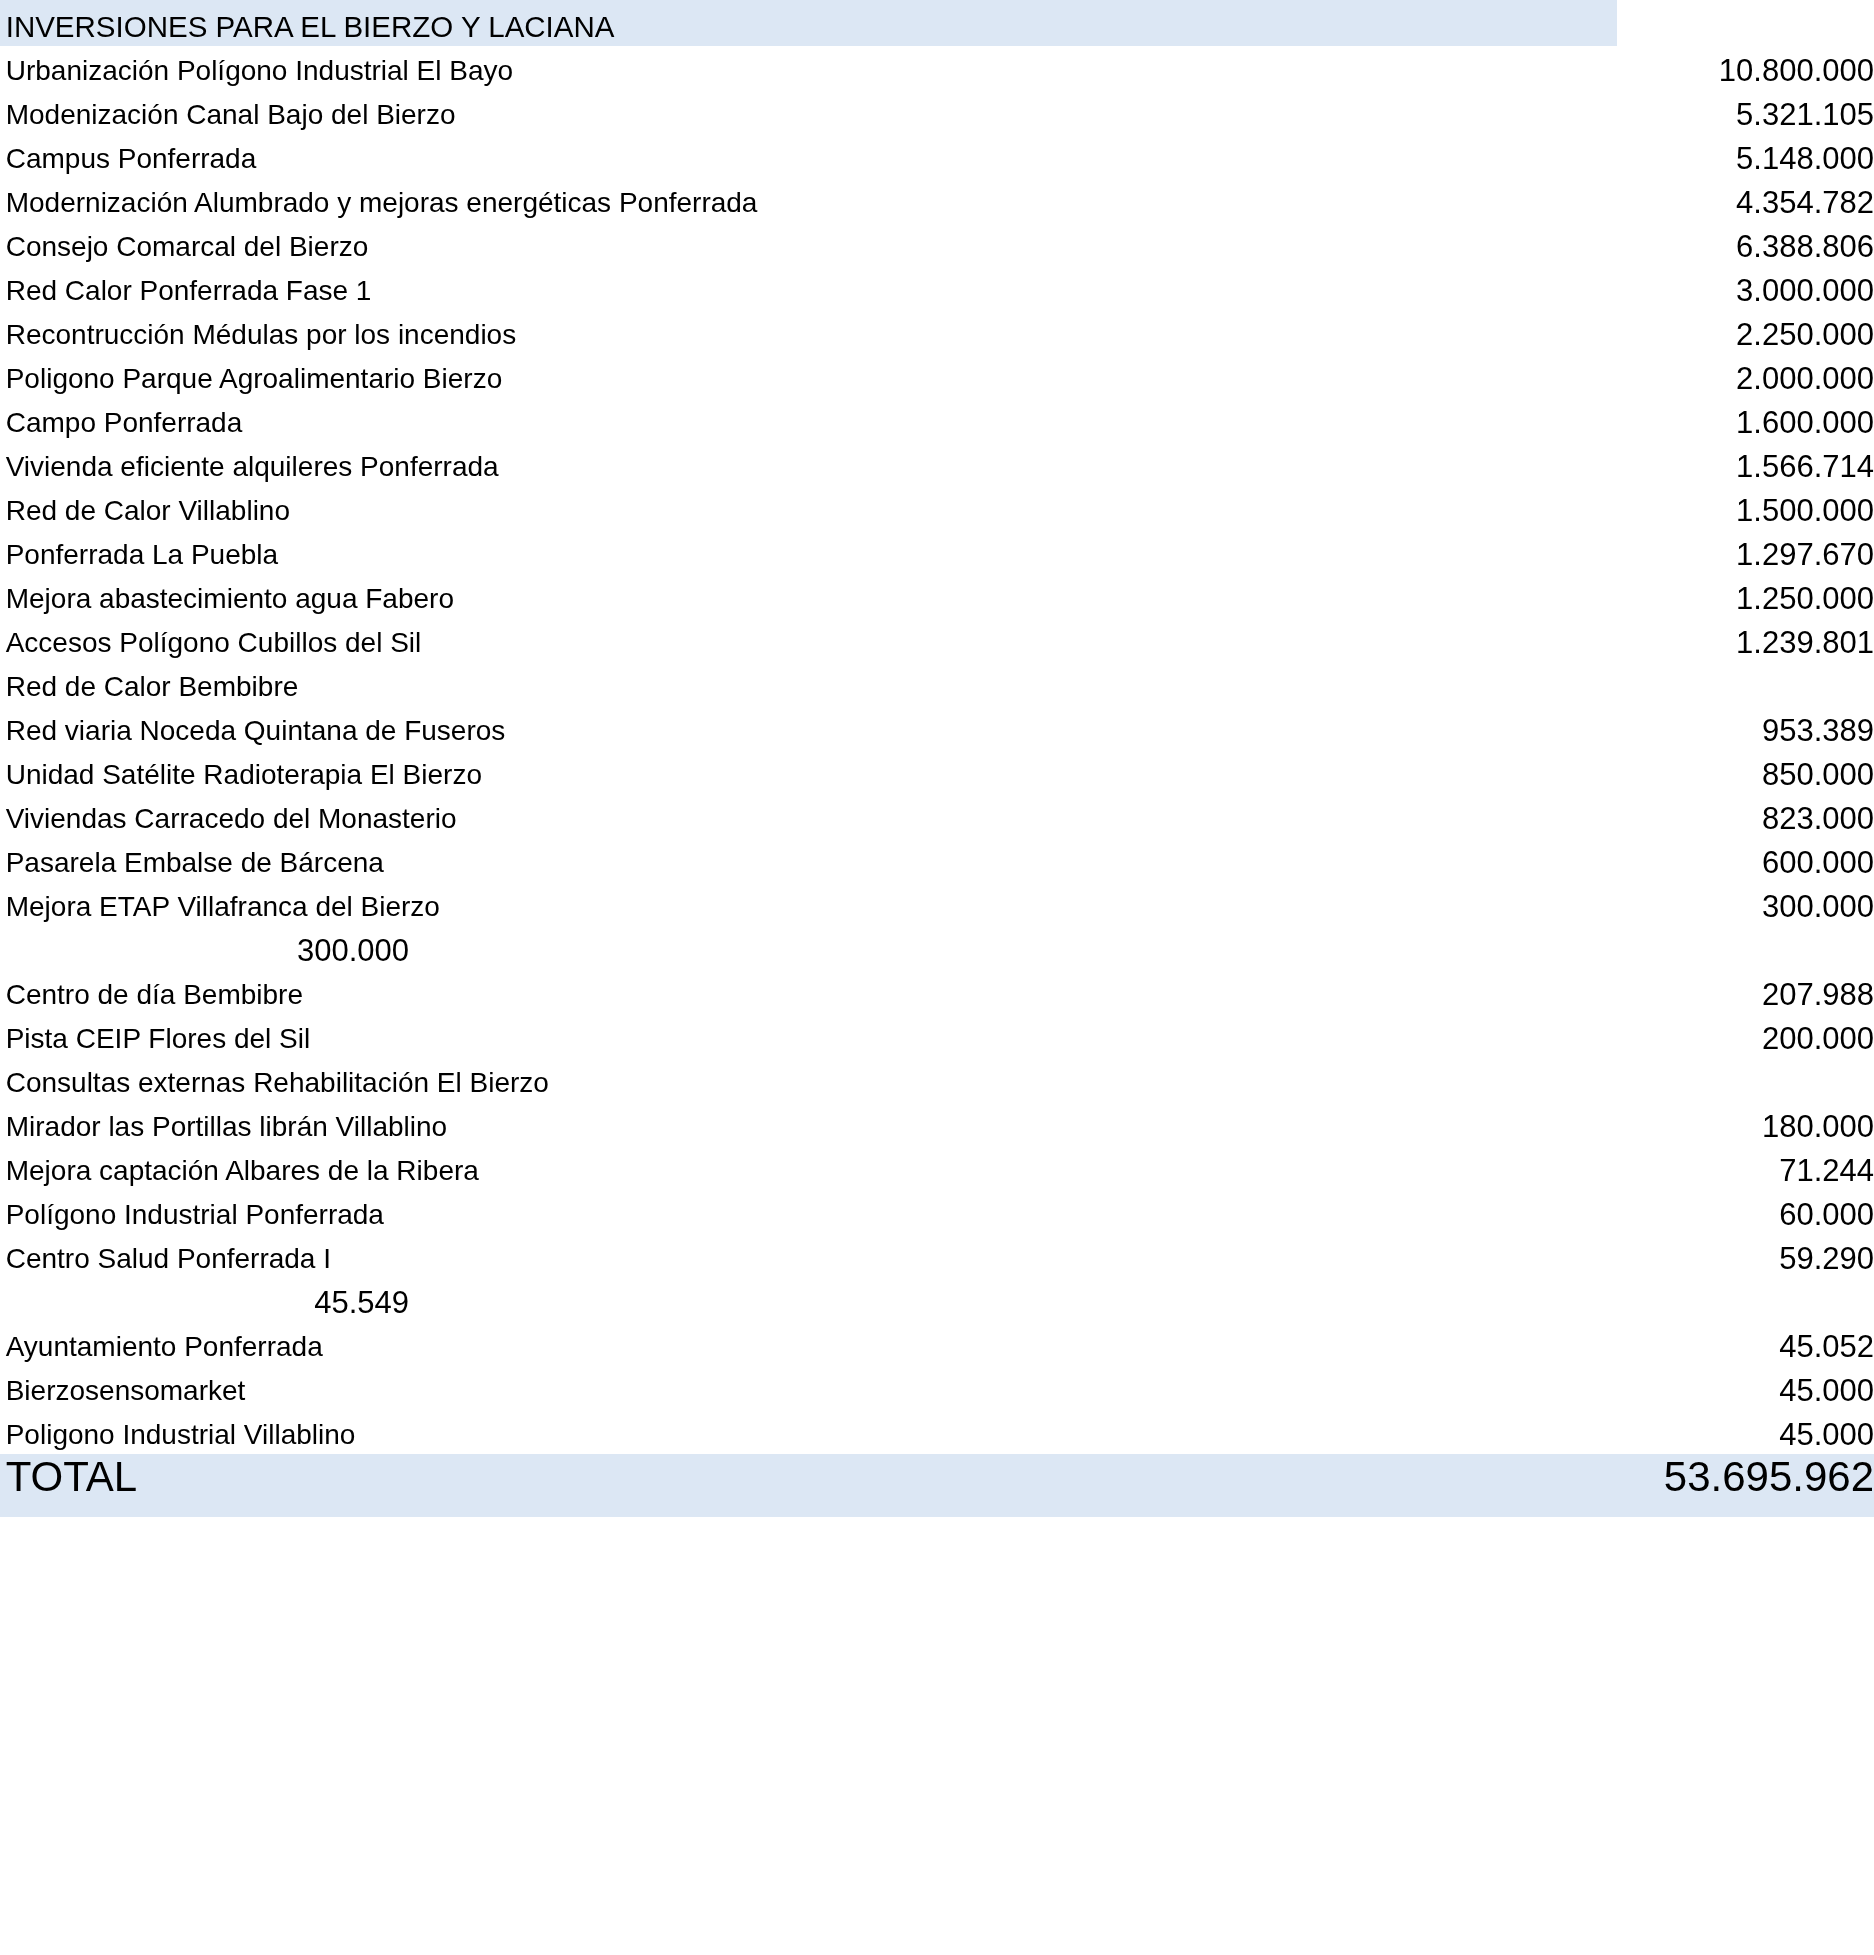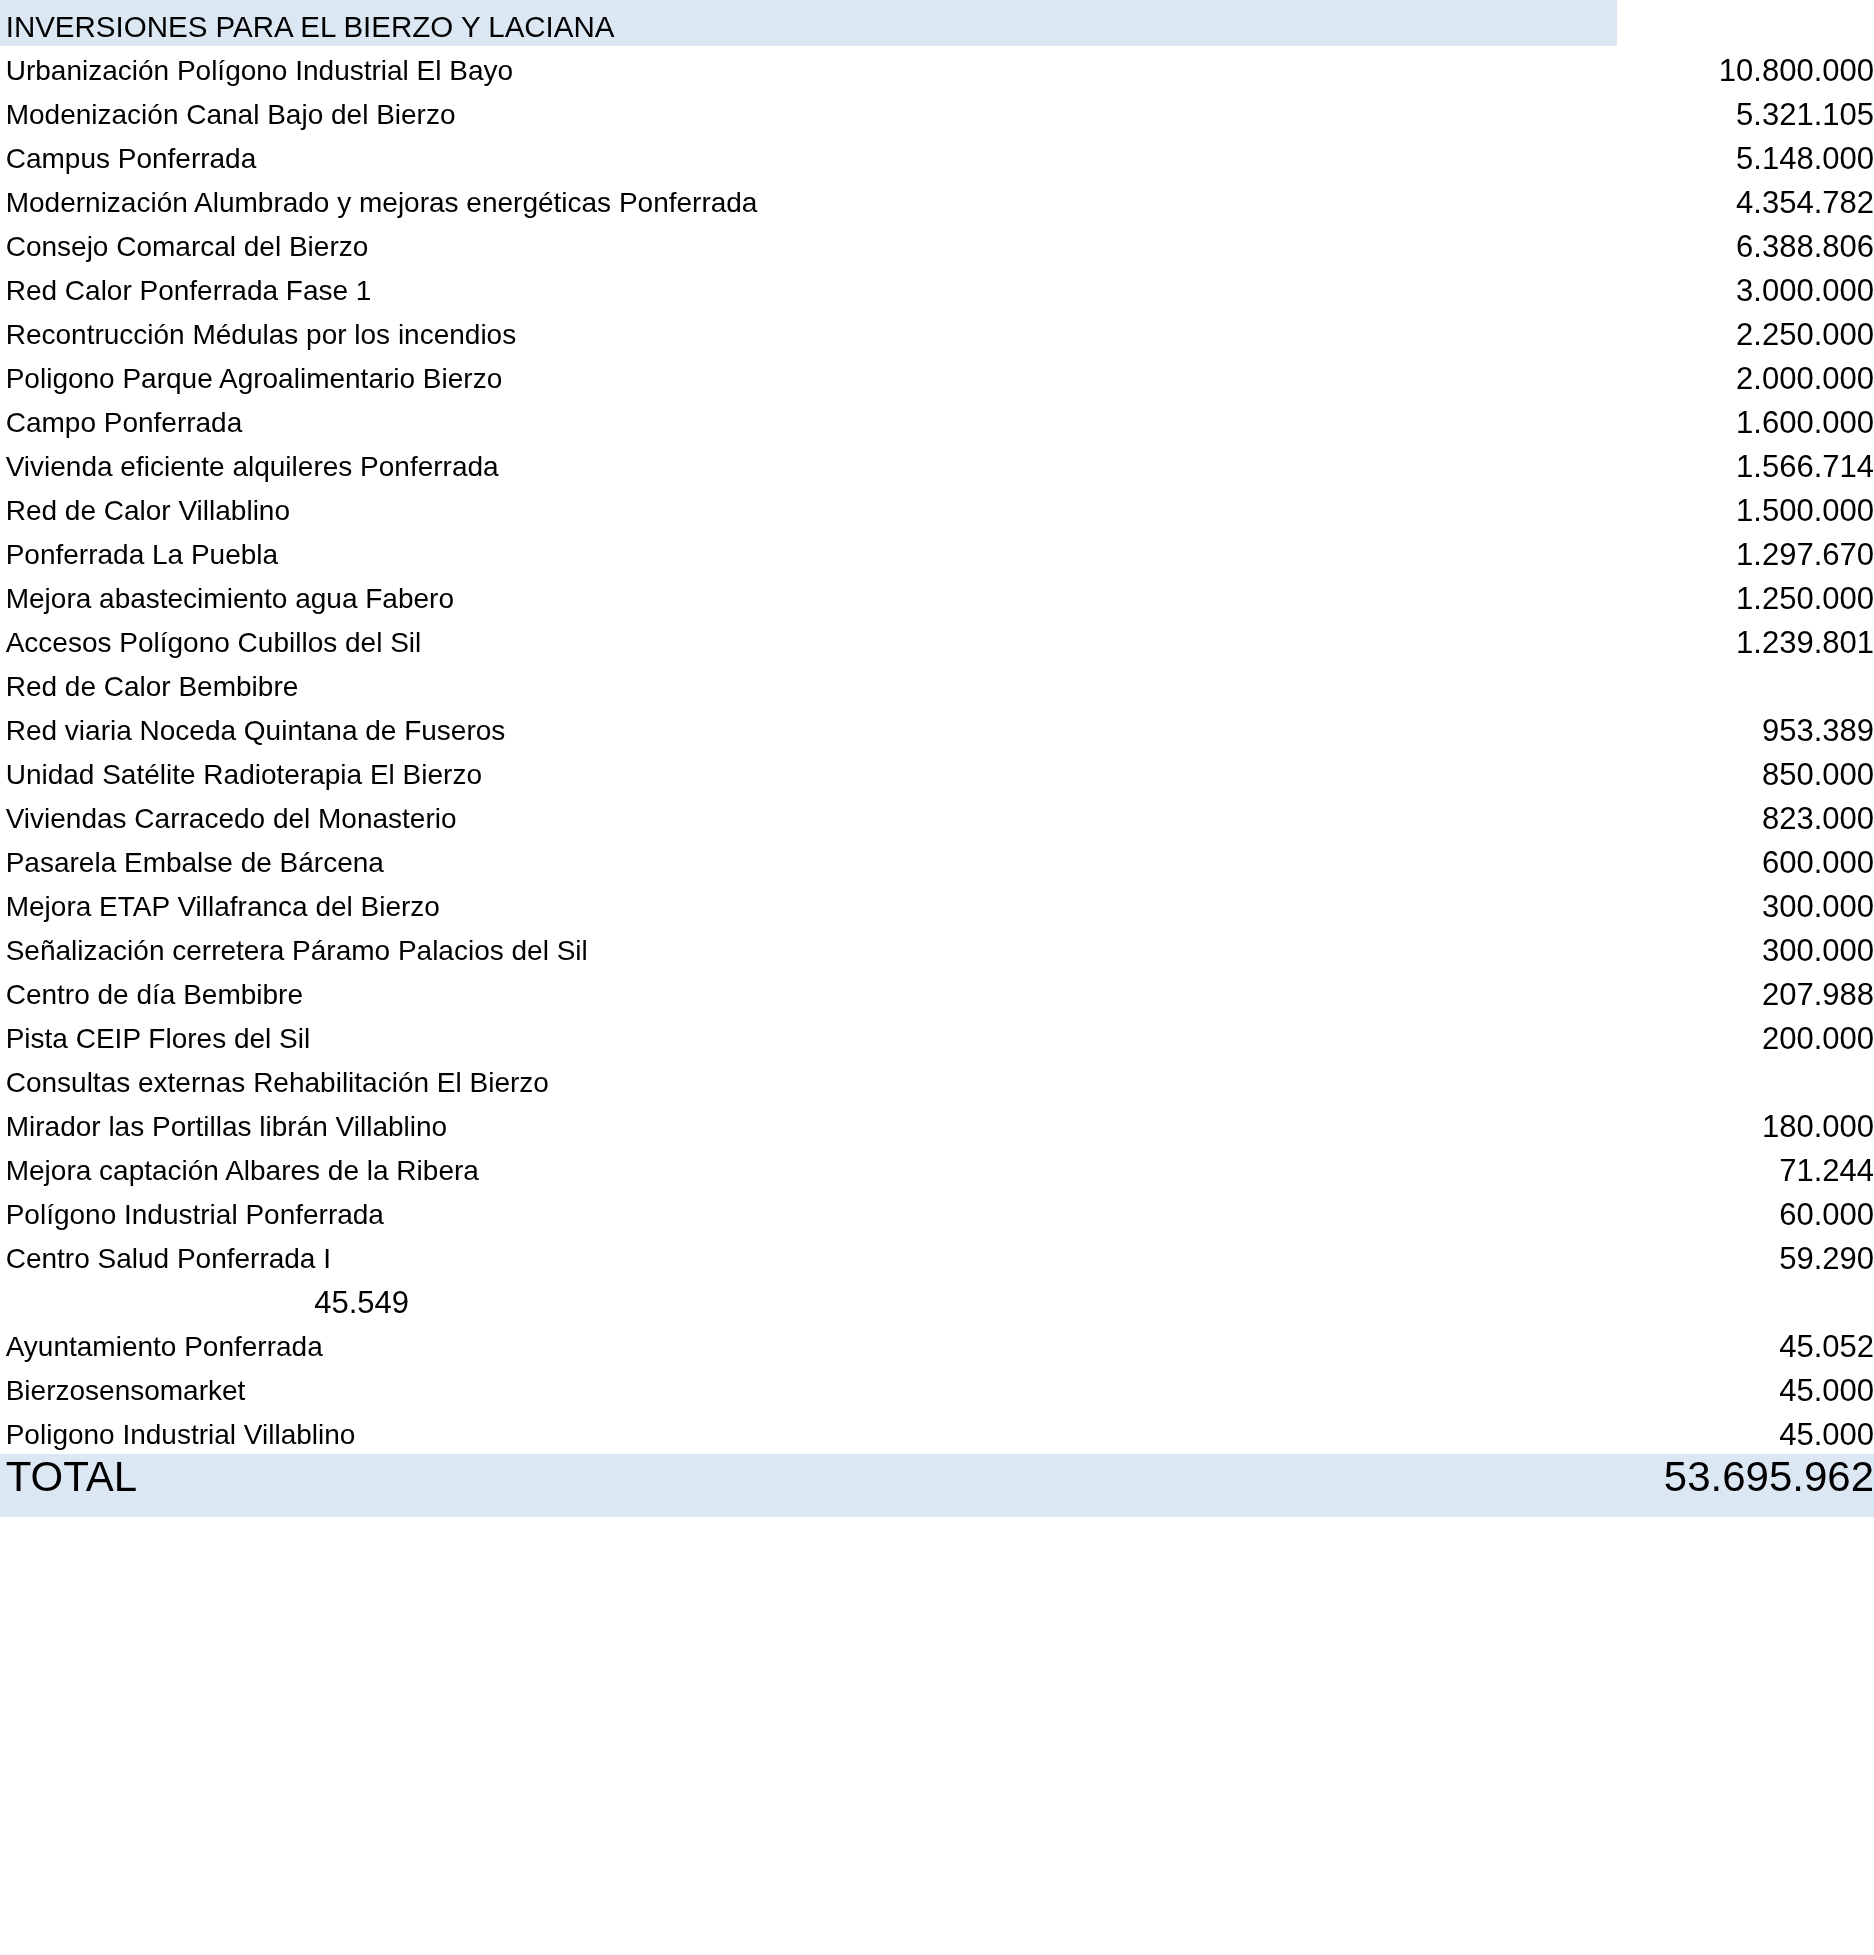--- a/index.html
+++ b/index.html
@@ -159,21 +159,20 @@
       </div>
       <div class="row">
         <div class="cell-label">Pasarela Embalse de Bárcena</div>
         <div class="cell-amount">600.000</div>
       </div>
       <div class="row">
         <div class="cell-label">Mejora ETAP Villafranca del Bierzo</div>
         <div class="cell-amount">300.000</div>
       </div>
       <div class="row">
-        <div class="cell-label">Señalización cerretera Páramo Palacios del Sil</div>
         <div class="cell-amount">300.000</div>
       </div>
       <div class="row">
         <div class="cell-label">Centro de día Bembibre</div>
         <div class="cell-amount">207.988</div>
       </div>
       <div class="row">
         <div class="cell-label">Pista CEIP Flores del Sil</div>
         <div class="cell-amount">200.000</div>
       </div>

